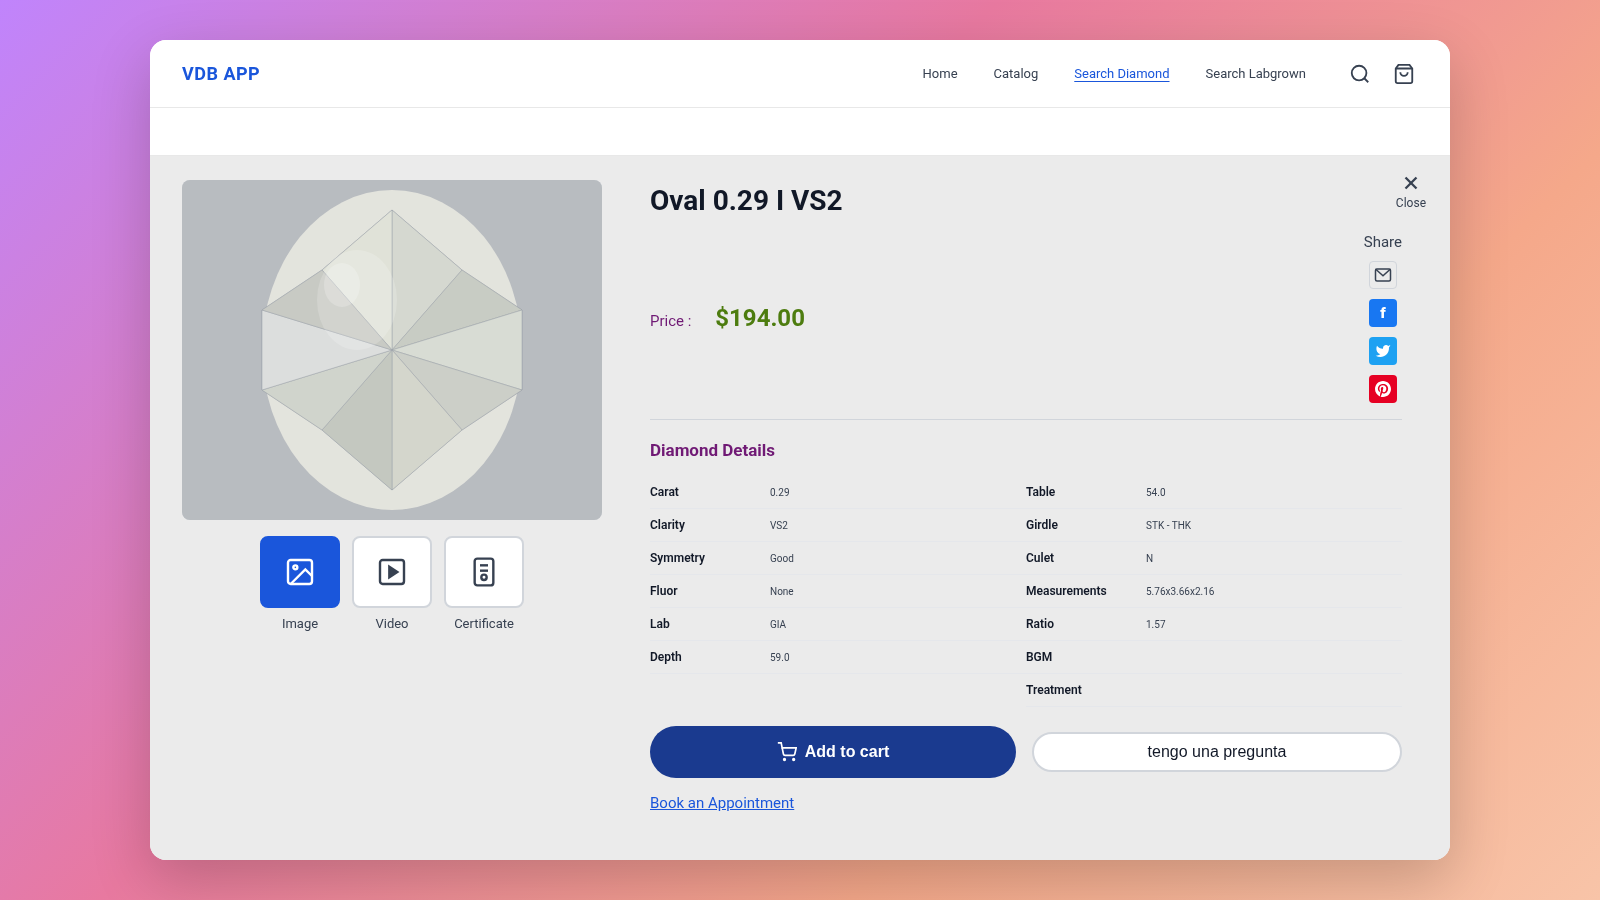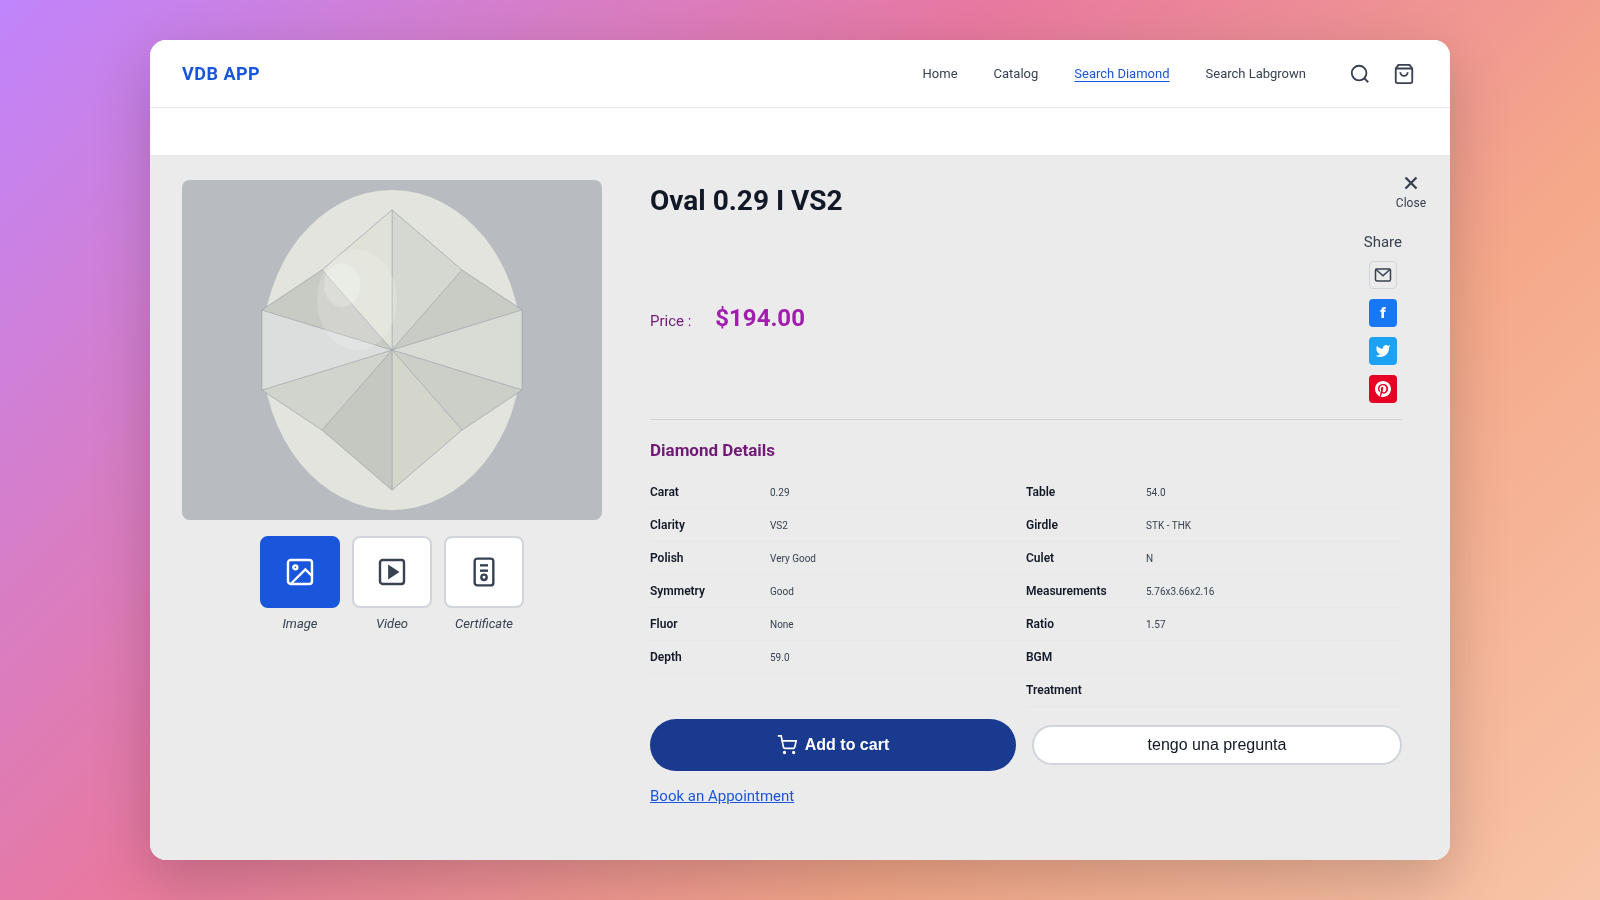--- a/index.html
+++ b/index.html
@@ -159,21 +159,20 @@
     .media-tab-btn.active {
       background: #1a56db;
       border-color: #1a56db;
     }
     .media-tab-btn.active svg {
       color: #fff;
     }
     .media-tab-label {
       font-size: 13px;
       color: #374151;
-      font-style: italic;
     }
     
     .right-panel {
       flex: 1;
       padding-top: 4px;
       padding-right: 16px;
     }
     .diamond-title {
       font-size: 28px;
       font-weight: 700;
@@ -189,21 +188,21 @@
       margin-bottom: 20px;
     }
     .price-label {
       font-size: 15px;
       color: #701a75;
       margin-right: 20px;
     }
     .price-value {
       font-size: 24px;
       font-weight: 700;
-      color: #a21caf;
+      color: #4d7c0f;
       margin-top: 32px;
     }
     .share-area {
       display: flex;
       align-items: center;
       gap: 10px;
       flex-direction: column;
     }
     .share-label {
       font-size: 15px;
@@ -252,21 +251,21 @@
       flex-shrink: 0;
     }
     .detail-value {
       font-size: 10px;
       color: #374151;
     }
     
     .action-row {
       display: flex;
       gap: 16px;
-      margin-top: 12px;
+      margin-top: 19px;
       align-items: center;
     }
     .btn-add-cart {
       flex: 1;
       height: 52px;
       background: #1a3a8f;
       color: #fff;
       border: none;
       border-radius: 50px;
       font-size: 16px;
@@ -447,30 +446,30 @@
             <div class="details-column">
               <div class="detail-row">
                 <span class="detail-label">Carat</span>
                 <span class="detail-value">0.29</span>
               </div>
               <div class="detail-row">
                 <span class="detail-label">Clarity</span>
                 <span class="detail-value">VS2</span>
               </div>
               <div class="detail-row">
-                <span class="detail-label">Polish</span>
-                <span class="detail-value">Very Good</span>
-              </div>
-              <div class="detail-row">
                 <span class="detail-label">Symmetry</span>
                 <span class="detail-value">Good</span>
               </div>
               <div class="detail-row">
                 <span class="detail-label">Fluor</span>
                 <span class="detail-value">None</span>
+              </div>
+              <div class="detail-row">
+                <span class="detail-label">Lab</span>
+                <span class="detail-value">GIA</span>
               </div>
               <div class="detail-row">
                 <span class="detail-label">Depth</span>
                 <span class="detail-value">59.0</span>
               </div>
             </div>
 
             <div class="details-column">
               <div class="detail-row">
                 <span class="detail-label">Table</span>

